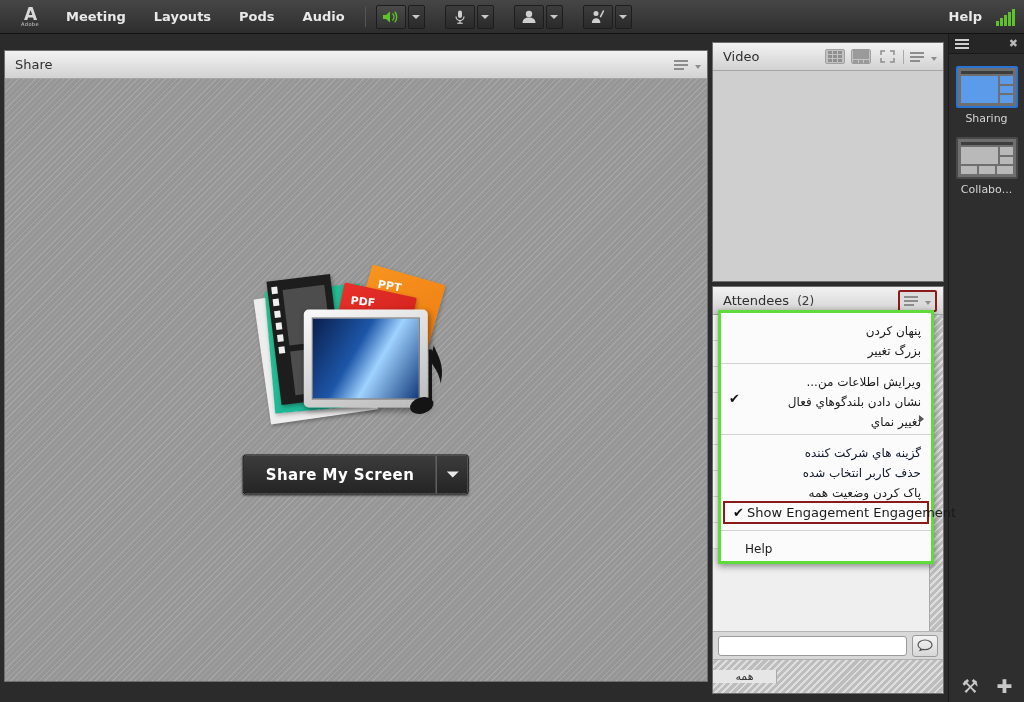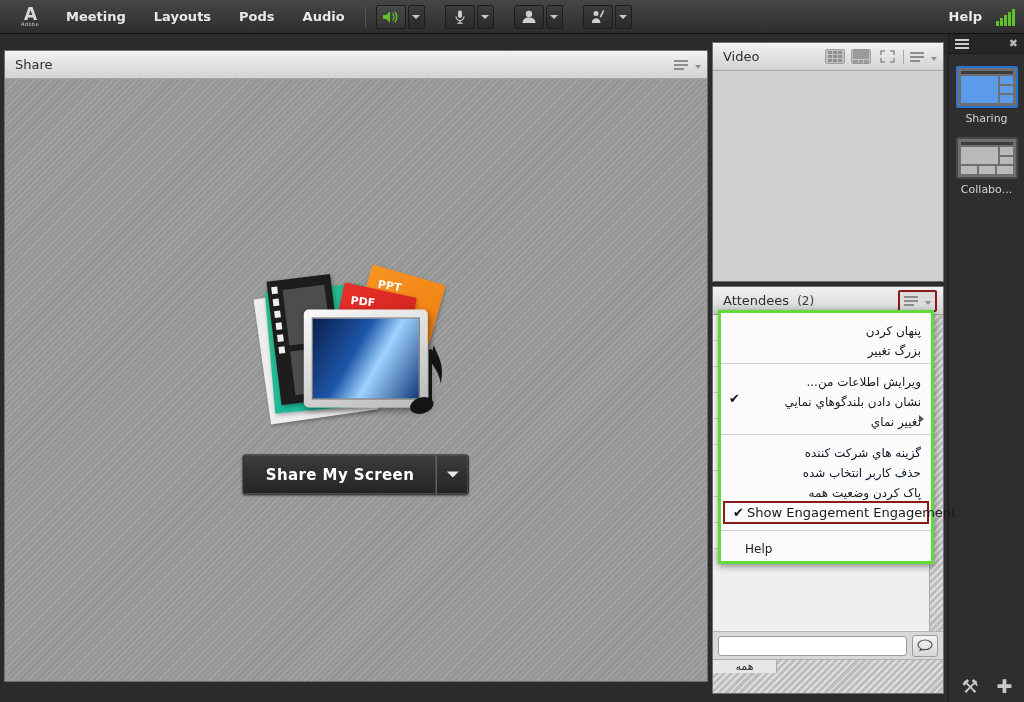--- a/index.html
+++ b/index.html
@@ -161,21 +161,21 @@
   #chat-send{
     width:26px;height:22px; border:1px solid #9b9b9b; border-radius:3px;
     background:linear-gradient(to bottom,#f4f4f4,#d6d6d6);
     display:flex; align-items:center; justify-content:center; font-size:13px; color:#555;
   }
   #chat-tabs{
     position:absolute; left:0; right:0; bottom:0; height:34px;
     background-color:#bdbdbd;
     background-image:repeating-linear-gradient(-45deg,
       rgba(255,255,255,.5) 0 2px, rgba(0,0,0,0) 2px 5px);
-    border-top:1px solid #b0b0b0; display:flex; align-items:flex-start;
+    border-top:1px solid #b0b0b0; display:flex; align-items:center;
   }
   #chat-tab-all{
     width:64px; background:#e6e6e6; border-right:1px solid #aaa;
     display:flex; align-items:center; justify-content:center;
     font-size:11px; color:#333; direction:rtl;
   }
 
   
   #ctx-menu{
     position:absolute; left:718px; top:276px; width:216px;
@@ -473,21 +473,21 @@
         <span>بزرگ تغییر</span>
       </div>
     </div>
 
     <div class="ctx-group">
       <div class="ctx-item">
         <span>ويرايش اطلاعات من...</span>
       </div>
       <div class="ctx-item">
         <span class="check">✔</span>
-        <span>نشان دادن بلندگوهاي نمايي</span>
+        <span>نشان دادن بلندگوهاي فعال</span>
       </div>
       <div class="ctx-item">
         <span>تغییر نماي</span>
         <span class="arrow"></span>
       </div>
     </div>
 
     <div class="ctx-group">
       <div class="ctx-item disabled">
         <span>گزينه هاي شركت كننده</span>

